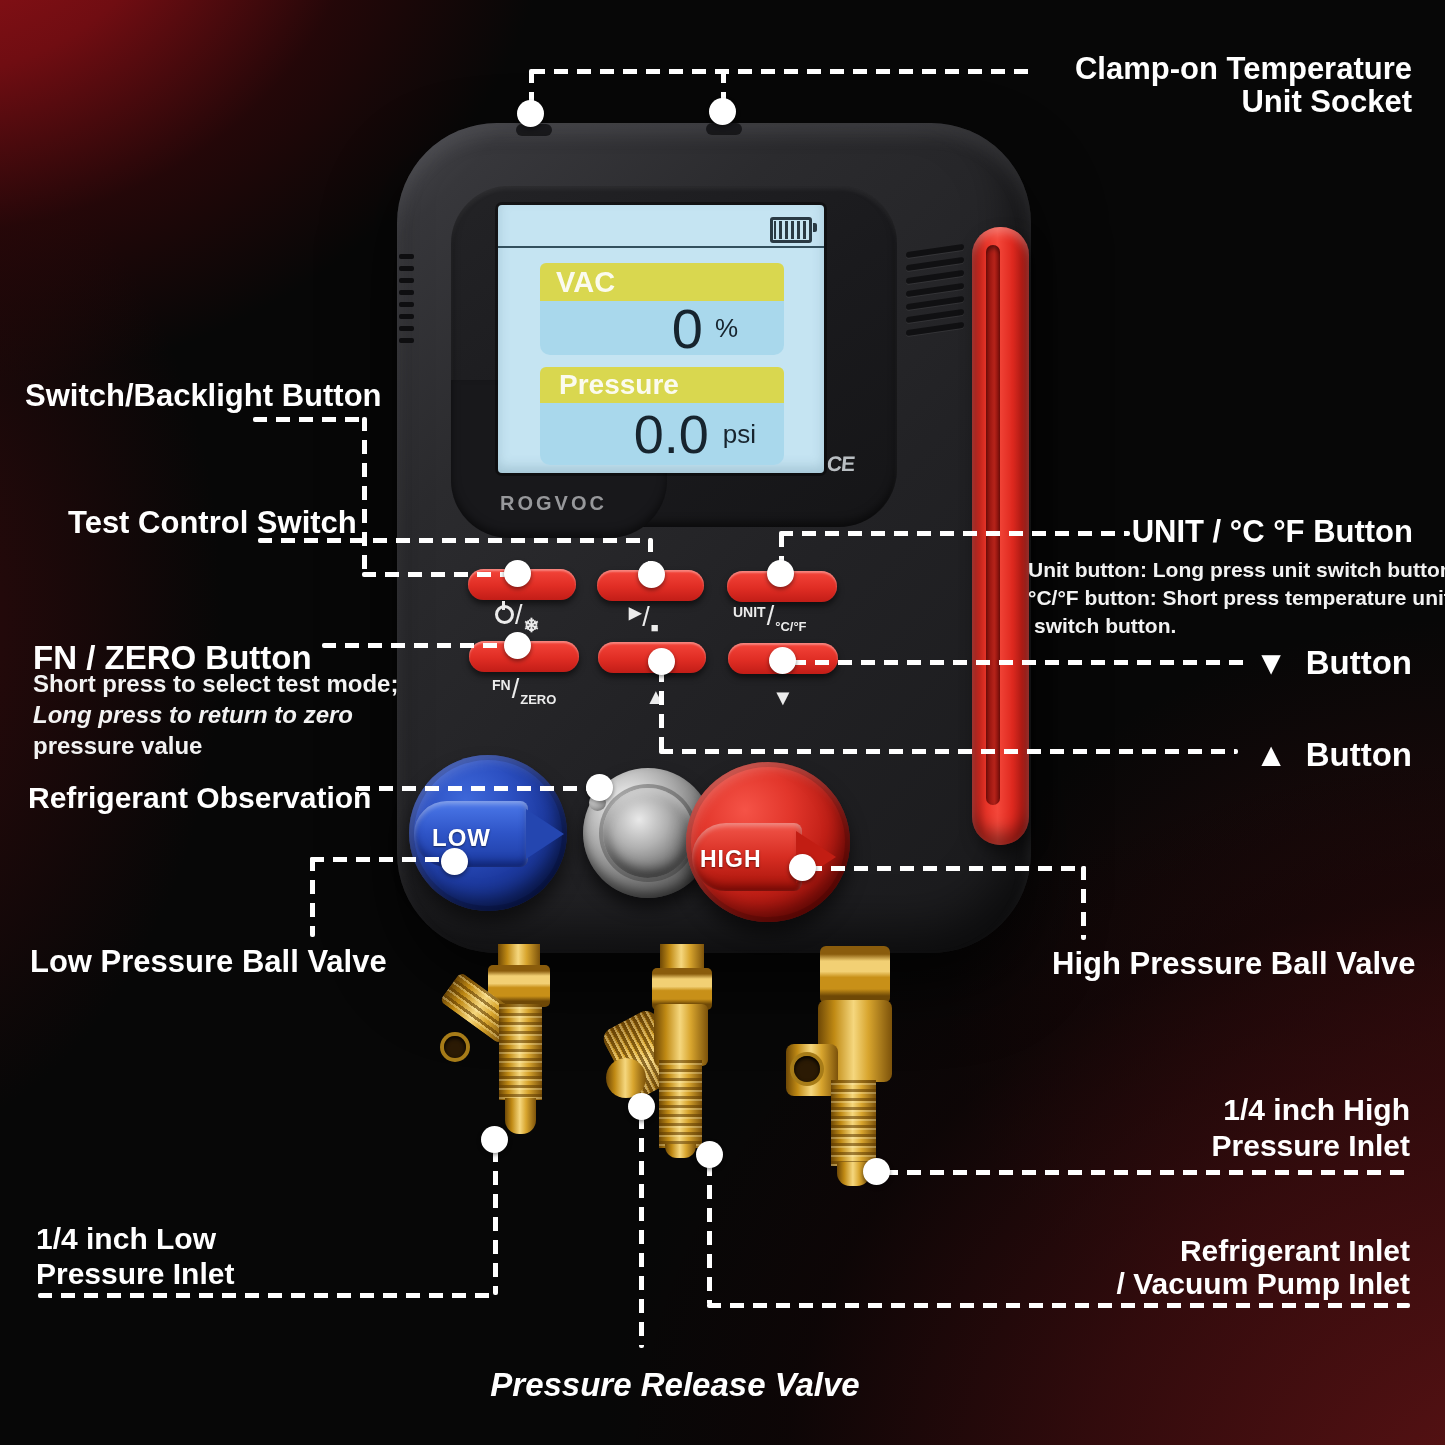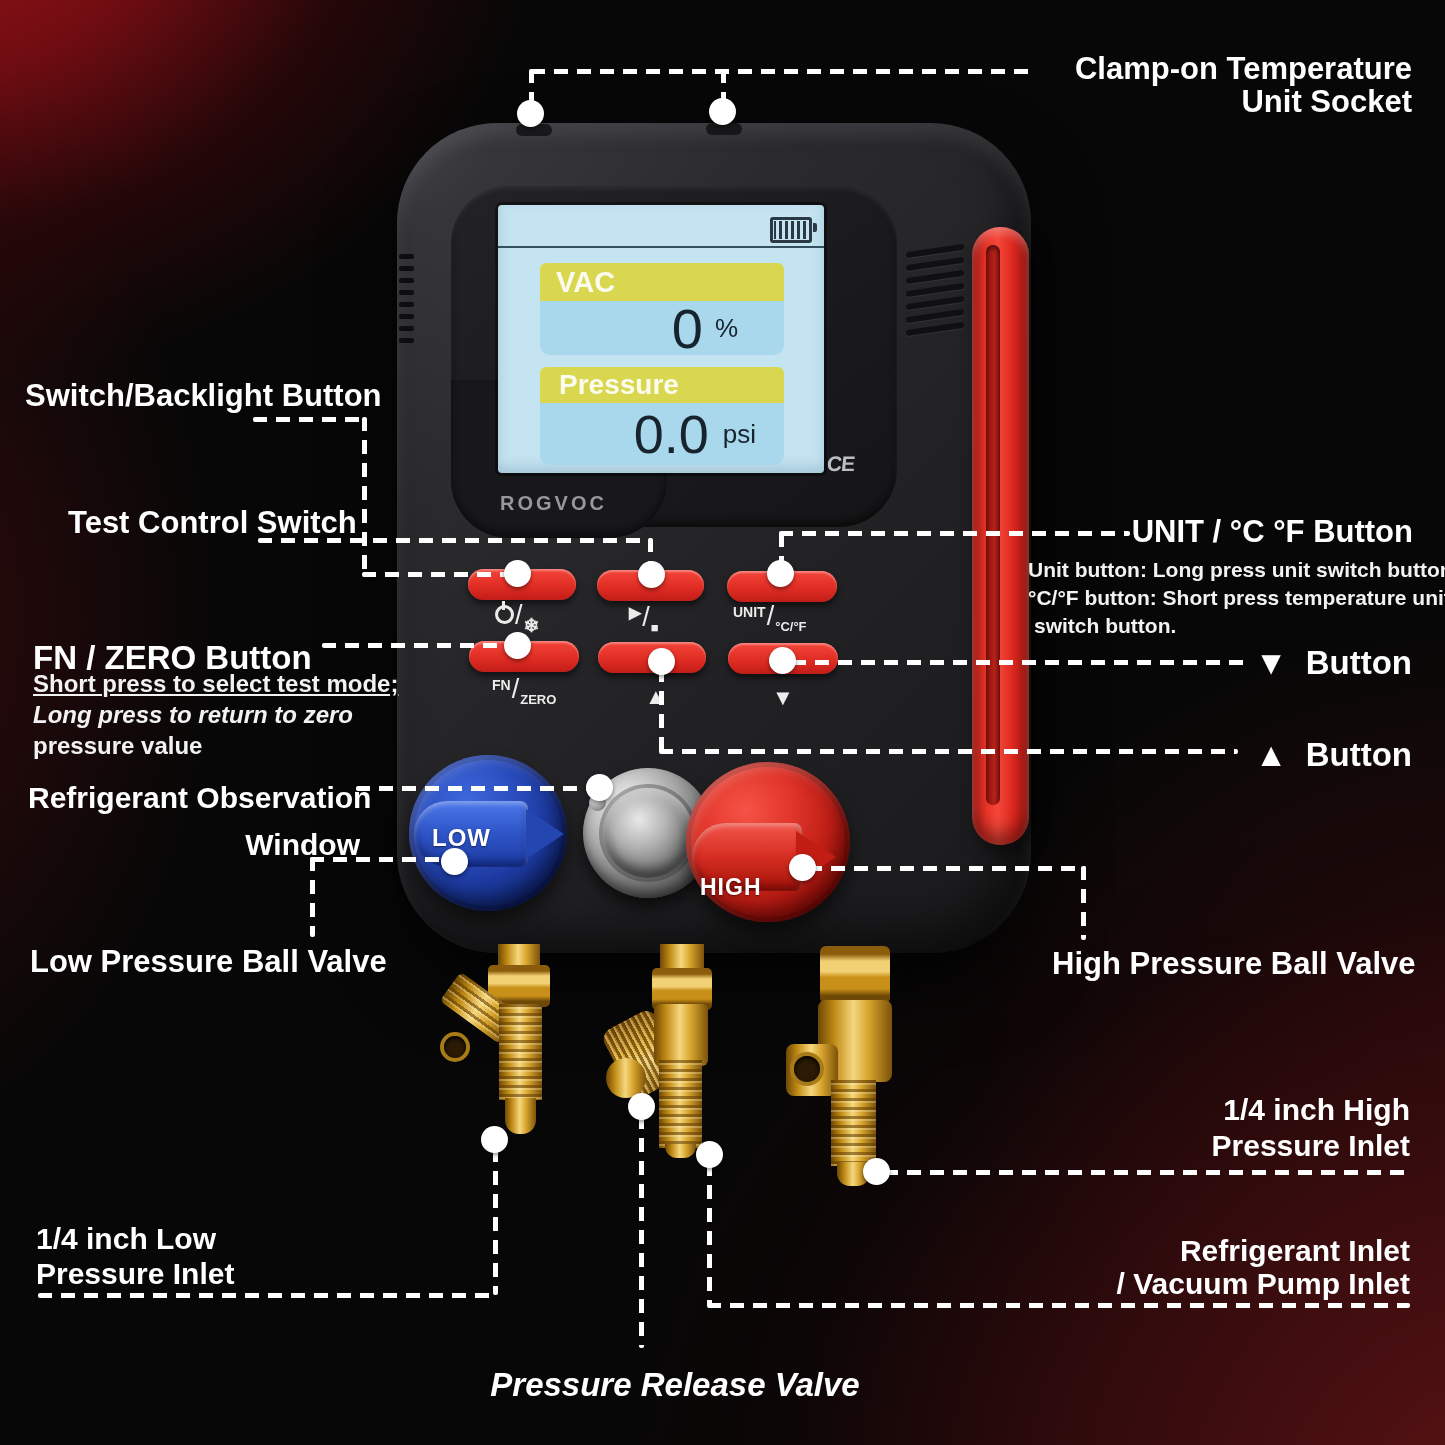--- a/index.html
+++ b/index.html
@@ -198,21 +198,21 @@
     <div class="winscrew"></div>
     <div class="winglass"></div>
   </div>
   <div class="knob kb-base"></div>
   <div class="kb-handle"></div>
   <div class="kb-tip"></div>
   <div class="ktext" style="left:432px;top:824px;">LOW</div>
   <div class="knob kr-base"></div>
   <div class="kr-handle"></div>
   <div class="kr-tip"></div>
-  <div class="ktext" style="left:700px;top:846px;font-size:23px;margin-top:28px;">HIGH</div>
+  <div class="ktext" style="left:700px;top:846px;font-size:23px;">HIGH</div>
 
   <div class="abs brass" style="left:498px;top:944px;width:42px;height:26px;"></div>
   <div class="abs hex" style="left:488px;top:965px;width:62px;height:42px;border-radius:5px;"></div>
   <div class="abs brass-th" style="left:443px;top:990px;width:74px;height:36px;border-radius:6px;transform:rotate(36deg);"></div>
   <div class="hole" style="left:444px;top:1036px;width:22px;height:22px;"></div>
   <div class="abs brass-th" style="left:499px;top:1004px;width:43px;height:96px;"></div>
   <div class="abs brass" style="left:505px;top:1098px;width:31px;height:36px;border-radius:0 0 14px 14px;"></div>
 
   <div class="abs brass" style="left:660px;top:944px;width:44px;height:28px;"></div>
   <div class="abs hex" style="left:652px;top:968px;width:60px;height:42px;border-radius:5px;"></div>
@@ -282,35 +282,34 @@
 
   <div class="lbl" style="left:1040px;top:514px;width:373px;text-align:right;font-size:31px;">UNIT / °C °F Button</div>
   <div class="desc" style="left:1028px;top:556px;font-size:21px;line-height:28px;">
     <span class="ln" style="display:block;">Unit button: Long press unit switch button.</span>
     <span class="ln" style="display:block;">°C/°F button: Short press temperature unit</span>
     <span class="ln" style="display:block;padding-left:6px;">switch button.</span>
   </div>
 
   <div class="lbl" style="left:33px;top:627px;font-size:33px;margin-top:12px;">FN / ZERO  Button</div>
   <div class="desc" style="left:33px;top:668px;font-size:24px;line-height:31px;">
-    <span class="ln" style="display:block;text-decoration:underline;">Short press to select test mode;</span>
+    <span class="ln" style="display:block;">Short press to select test mode;</span>
     <span class="ln" style="display:block;font-style:italic;">Long press to return to zero</span>
     <span class="ln" style="display:block;">pressure value</span>
   </div>
 
   <div class="lbl" style="left:1150px;top:644px;width:262px;text-align:right;font-size:33px;">
     <span>▼</span>&nbsp;&nbsp;<span>Button</span>
   </div>
   <div class="lbl" style="left:1150px;top:736px;width:262px;text-align:right;font-size:33px;">
     <span>▲</span>&nbsp;&nbsp;<span>Button</span>
   </div>
 
-  <div class="lbl" style="left:28px;top:774px;width:332px;text-align:right;font-size:30px;line-height:47px;">
+  <div class="lbl" style="left:28px;top:774px;width:332px;text-align:left;font-size:30px;line-height:47px;">
     <span class="ln">Refrigerant Observation</span>
-    <span class="ln">Window</span>
   </div>
 
   <div class="lbl" style="left:30px;top:944px;font-size:31px;">Low Pressure Ball Valve</div>
   <div class="lbl" style="left:1052px;top:946px;font-size:31px;">High Pressure Ball Valve</div>
 
   <div class="lbl" style="left:1150px;top:1092px;width:260px;text-align:right;font-size:30px;line-height:36px;">
     <span class="ln">1/4 inch High</span>
     <span class="ln">Pressure Inlet</span>
   </div>
 

